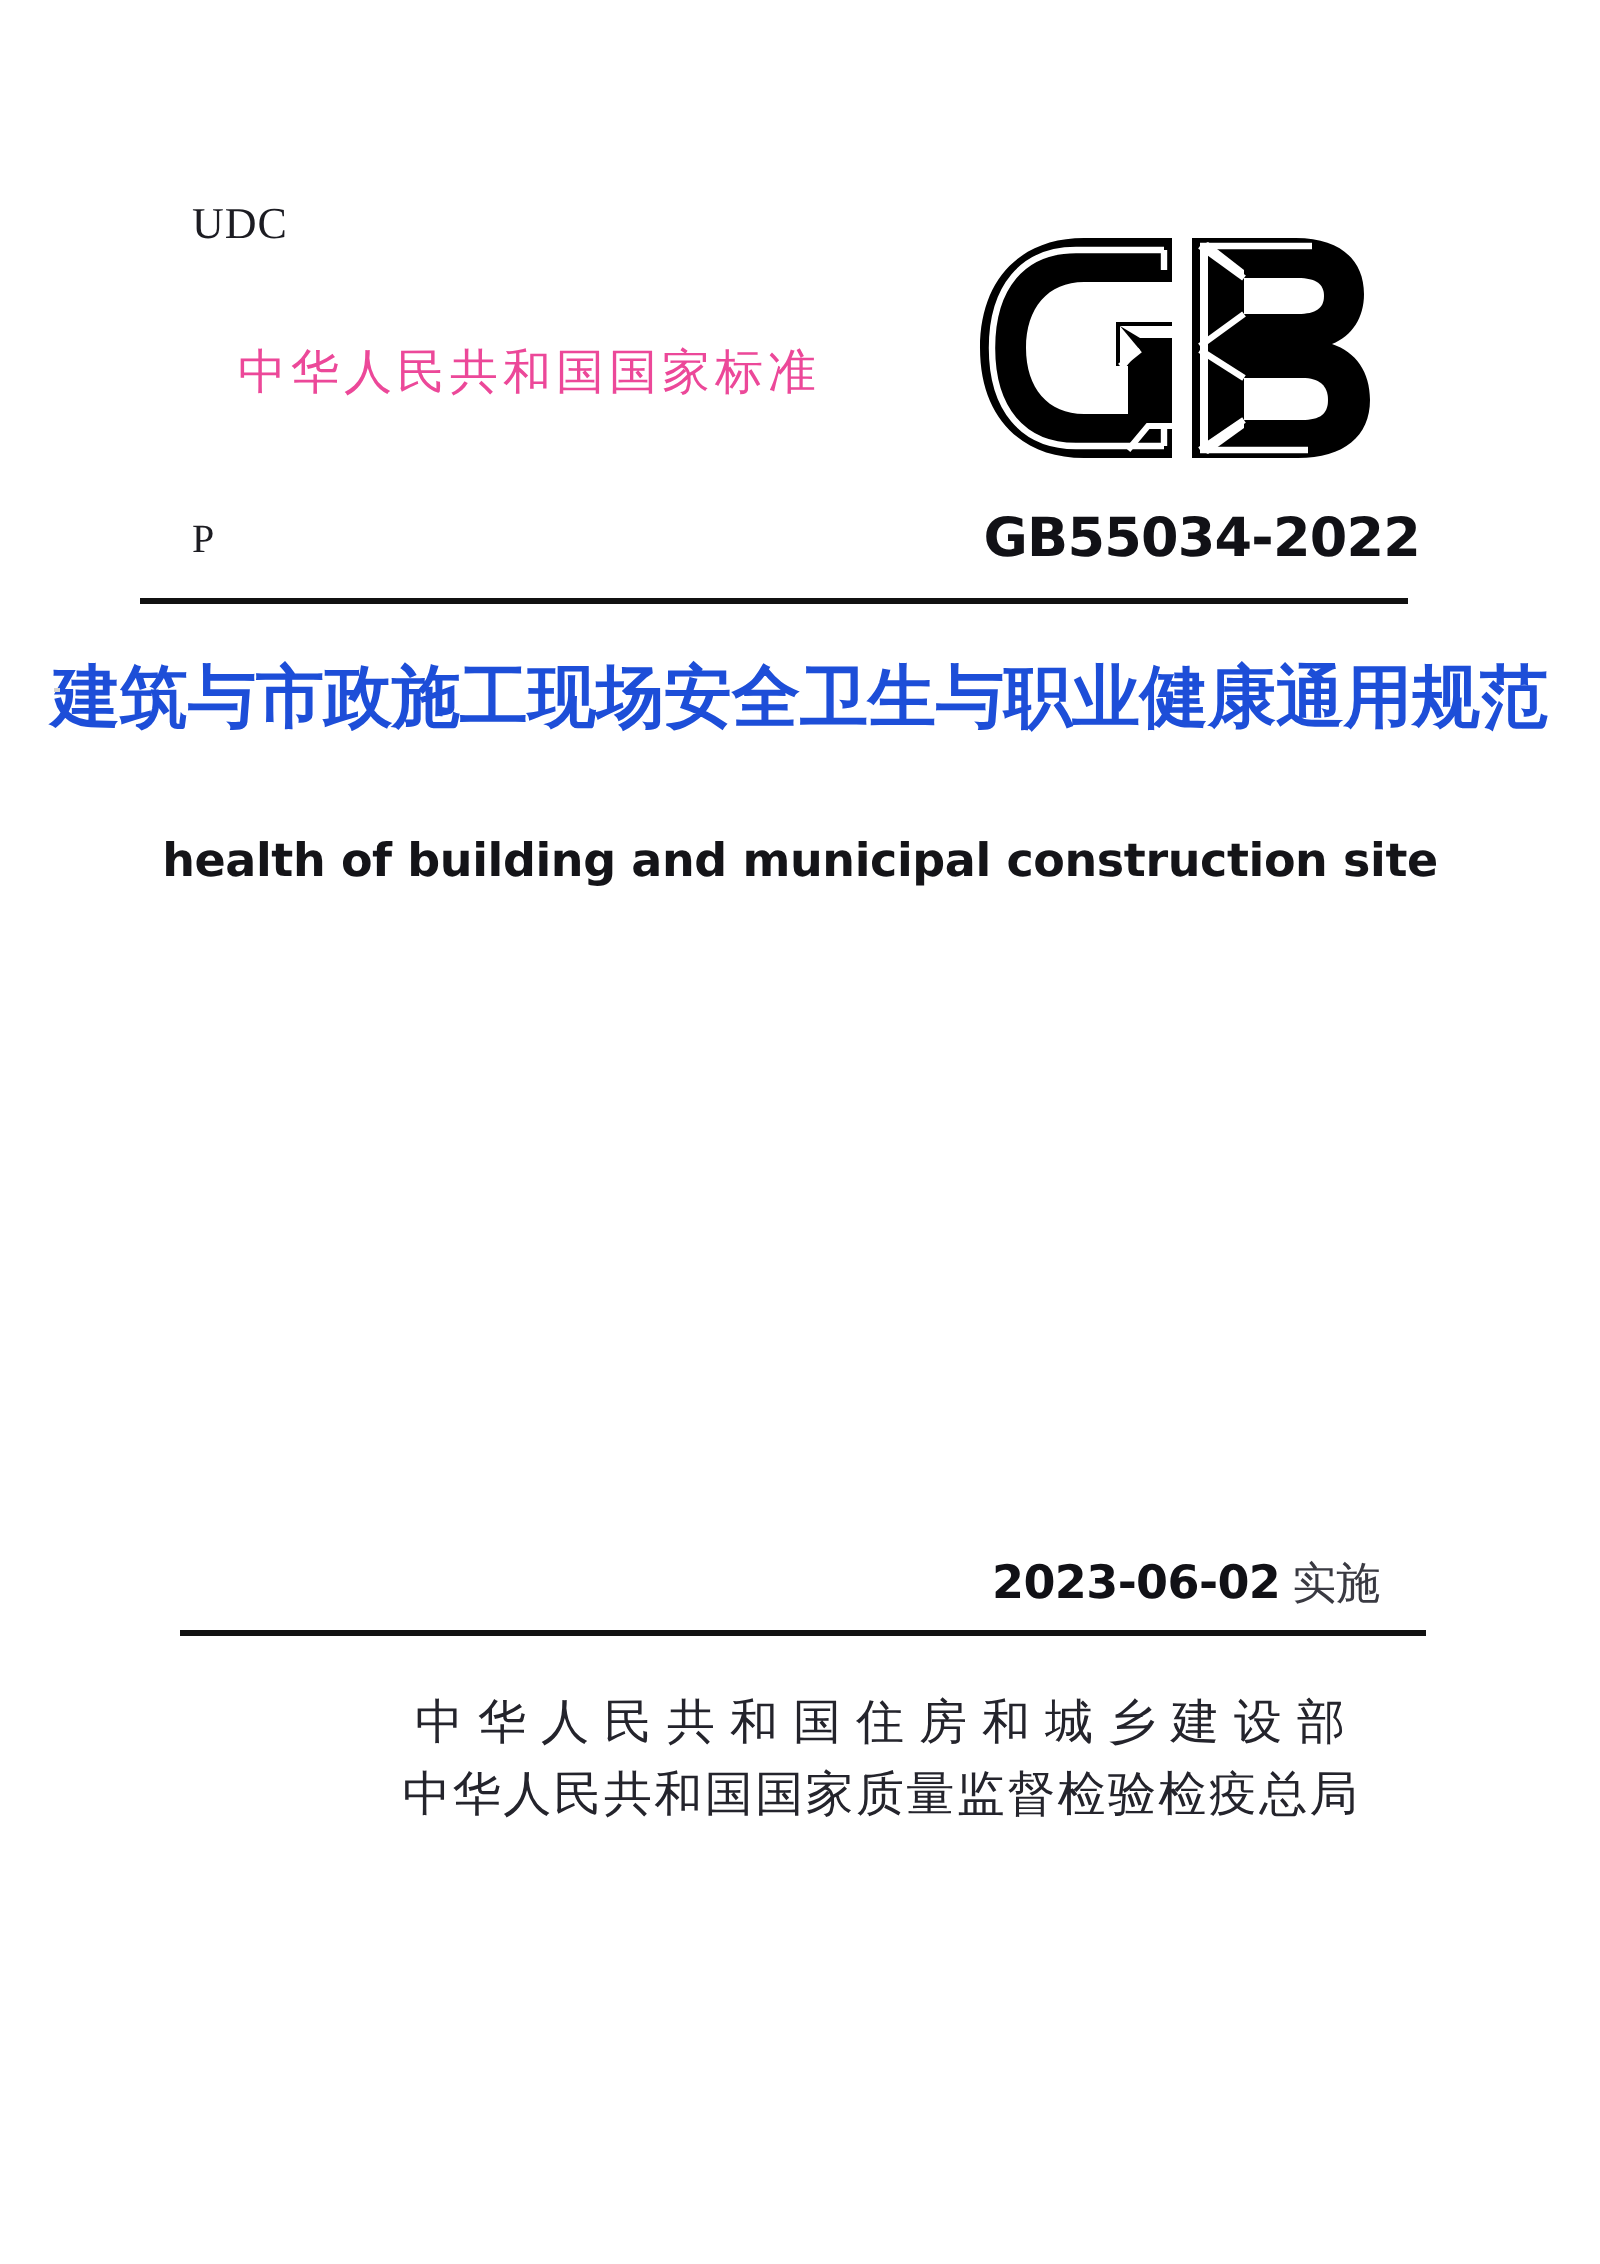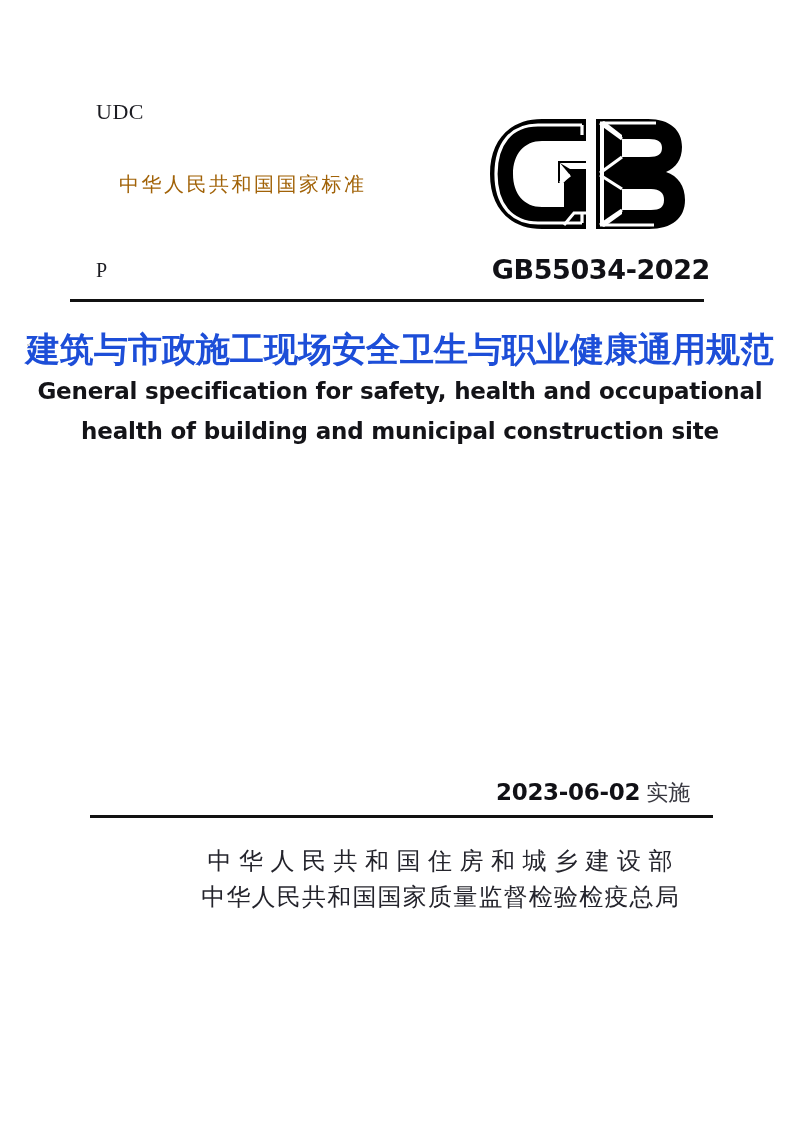--- a/index.html
+++ b/index.html
@@ -30,23 +30,23 @@
     font-size: 22px;
     letter-spacing: 0.5px;
     color: #1c1c22;
     line-height: 1;
   }
   .natl-std {
     position: absolute;
     left: 119px;
     top: 174px;
     font-family: "DejaVu Sans", "Liberation Sans", sans-serif;
-    font-size: 20px;
+    font-size: 24px;
     letter-spacing: 2.5px;
-    color: #a16207;
+    color: #ec4899;
     line-height: 1;
     white-space: nowrap;
   }
   .p-mark {
     position: absolute;
     left: 96px;
     top: 260px;
     font-family: "Liberation Serif", "DejaVu Serif", serif;
     font-size: 20px;
     color: #1c1c22;
@@ -284,21 +284,20 @@
       <rect x="101" y="0" width="6" height="114" fill="#ffffff"></rect>
     </svg>
   </div>
 
   <div class="std-number">GB55034-2022</div>
 
   <div class="rule-top"></div>
 
   <div class="title-cn">建筑与市政施工现场安全卫生与职业健康通用规范</div>
 
-  <div class="title-en title-en-1">General specification for safety, health and occupational</div>
 
   <div class="title-en title-en-2">health of building and municipal construction site</div>
 
   <div class="date-row">
     <div class="date-effect">
       <span class="date-num">2023-06-02</span><span class="date-word spaced">实施</span>
     </div>
   </div>
 
   <div class="rule-bottom"></div>

